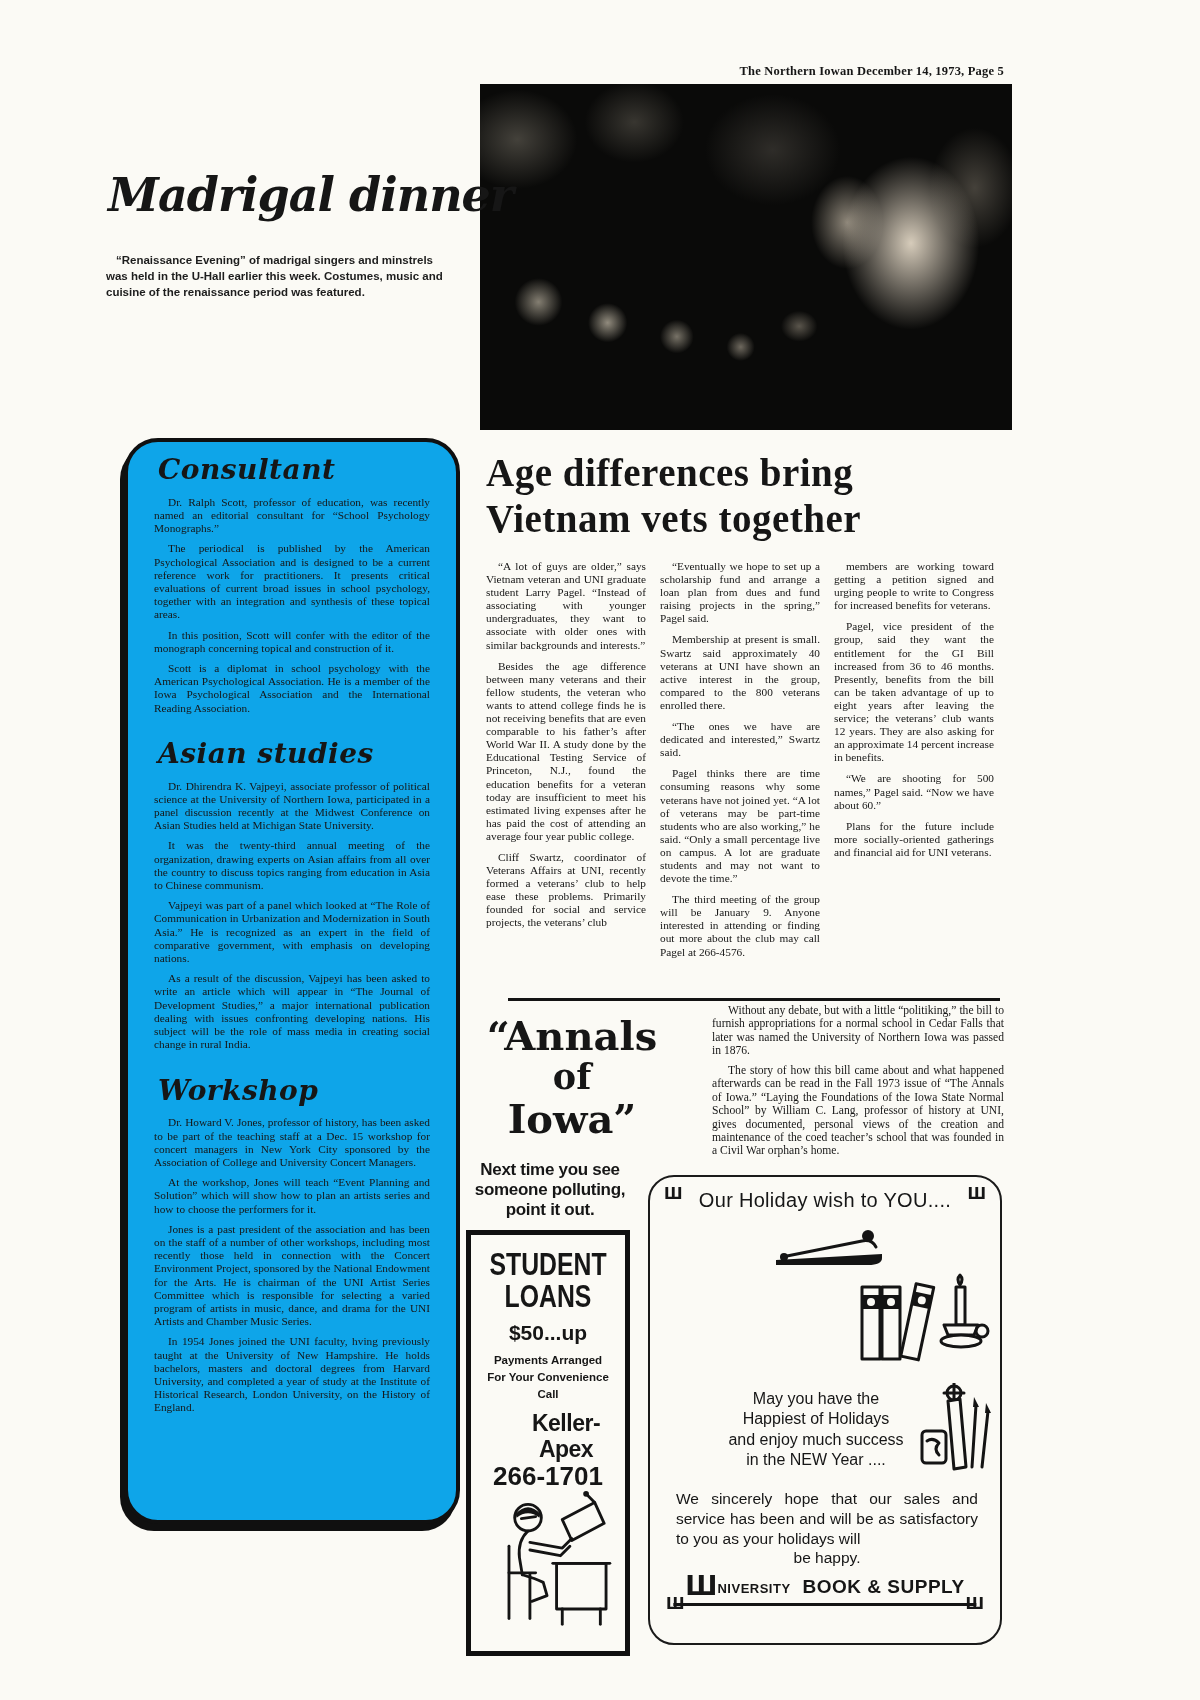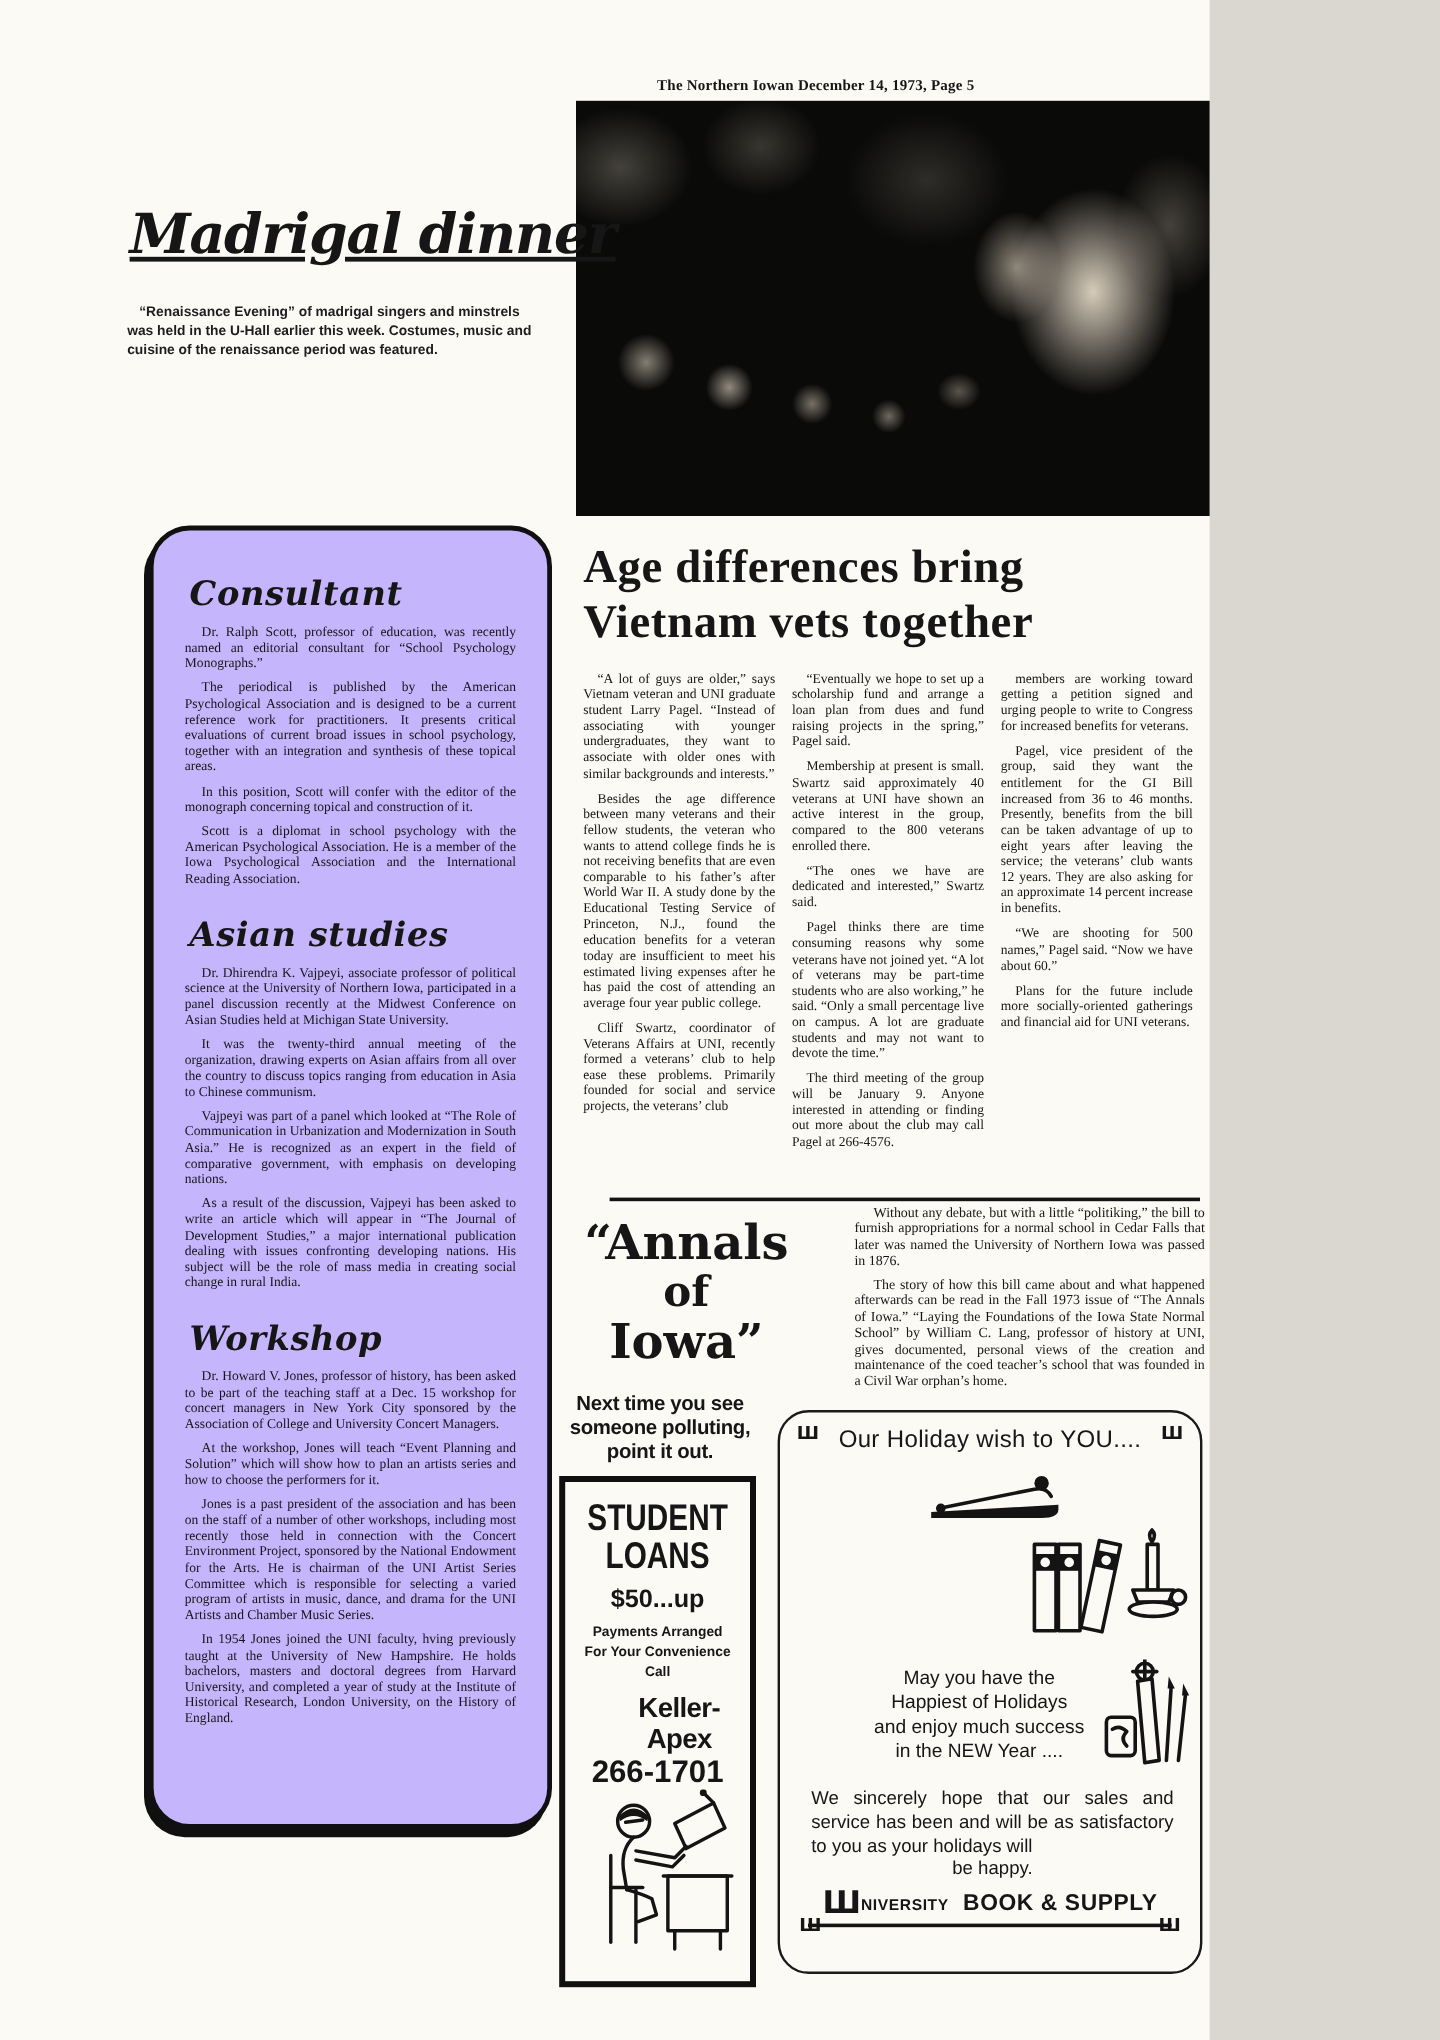--- a/index.html
+++ b/index.html
@@ -1,16 +1,16 @@
 <!DOCTYPE html>
 <html><head>
 <meta charset="utf-8">
 <style>
   html,body{margin:0;padding:0;background:#d9d7cf;}
-  .page{position:relative;width:1008px;height:1700px;background:#fbfaf5;color:#161616;
+  .page{position:relative;width:1200px;height:1700px;background:#fbfaf5;color:#161616;
         font-family:"Liberation Serif",serif;overflow:hidden;}
 
   
   .masthead{position:absolute;top:64px;right:196px;font:700 12.5px "Liberation Serif",serif;letter-spacing:.2px;}
 
   
   .photo{position:absolute;left:480px;top:84px;width:532px;height:346px;
     background:
       radial-gradient(95px 120px at 81% 46%, rgba(225,214,196,.95), rgba(225,214,196,0) 72%),
       radial-gradient(48px 62px at 69% 40%, rgba(185,175,158,.75), rgba(185,175,158,0) 75%),
@@ -20,28 +20,28 @@
       radial-gradient(20px 20px at 49% 76%, rgba(232,220,198,.45), rgba(232,220,198,0) 70%),
       radial-gradient(26px 22px at 60% 70%, rgba(210,198,176,.4), rgba(210,198,176,0) 70%),
       radial-gradient(80px 66px at 7% 16%, rgba(125,120,108,.5), rgba(125,120,108,0) 75%),
       radial-gradient(66px 54px at 29% 11%, rgba(112,107,96,.45), rgba(112,107,96,0) 75%),
       radial-gradient(90px 74px at 55% 19%, rgba(102,97,89,.4), rgba(102,97,89,0) 75%),
       radial-gradient(60px 80px at 93% 30%, rgba(140,132,118,.45), rgba(140,132,118,0) 75%),
       #0a0a09;}
 
   
   .madrigal-hl{position:absolute;left:108px;top:170px;margin:0;
-    font:italic 700 46px/1.1 "DejaVu Serif",serif;letter-spacing:-1px;text-decoration:underline;}
+    font:italic 700 46px/1.1 "DejaVu Serif",serif;letter-spacing:-1px;}
   .madrigal-cap{position:absolute;left:106px;top:252px;width:340px;margin:0;
     font:700 11.5px/1.4 "Liberation Sans",sans-serif;text-indent:10px;color:#1d1d1d;}
 
   
   .briefs{position:absolute;left:124px;top:438px;width:336px;height:1086px;box-sizing:border-box;
     border:4px solid #101010;border-radius:34px;box-shadow:-4px 7px 0 #101010;
-    background:#c4b5fd;padding:38px 26px 0;overflow:hidden;}
+    background:#0ea5e9;padding:13px 26px 0;overflow:hidden;}
   .briefs h2{margin:0 0 10px 4px;font:italic 700 28px/1.1 "DejaVu Serif",serif;letter-spacing:.5px;}
   .briefs article{margin-bottom:24px;}
   .briefs p{margin:0 0 7px;font-size:11.3px;line-height:1.17;text-align:justify;text-indent:14px;}
 
   
   .vets-hl{position:absolute;left:486px;top:450px;margin:0;
     font:700 39px/1.18 "Liberation Serif",serif;letter-spacing:.5px;}
   .vets-cols{position:absolute;left:486px;top:560px;width:508px;display:flex;gap:14px;}
   .vets-col{flex:1;font-size:11.3px;line-height:1.16;text-align:justify;}
   .vets-col p{margin:0 0 8px;text-indent:12px;}

